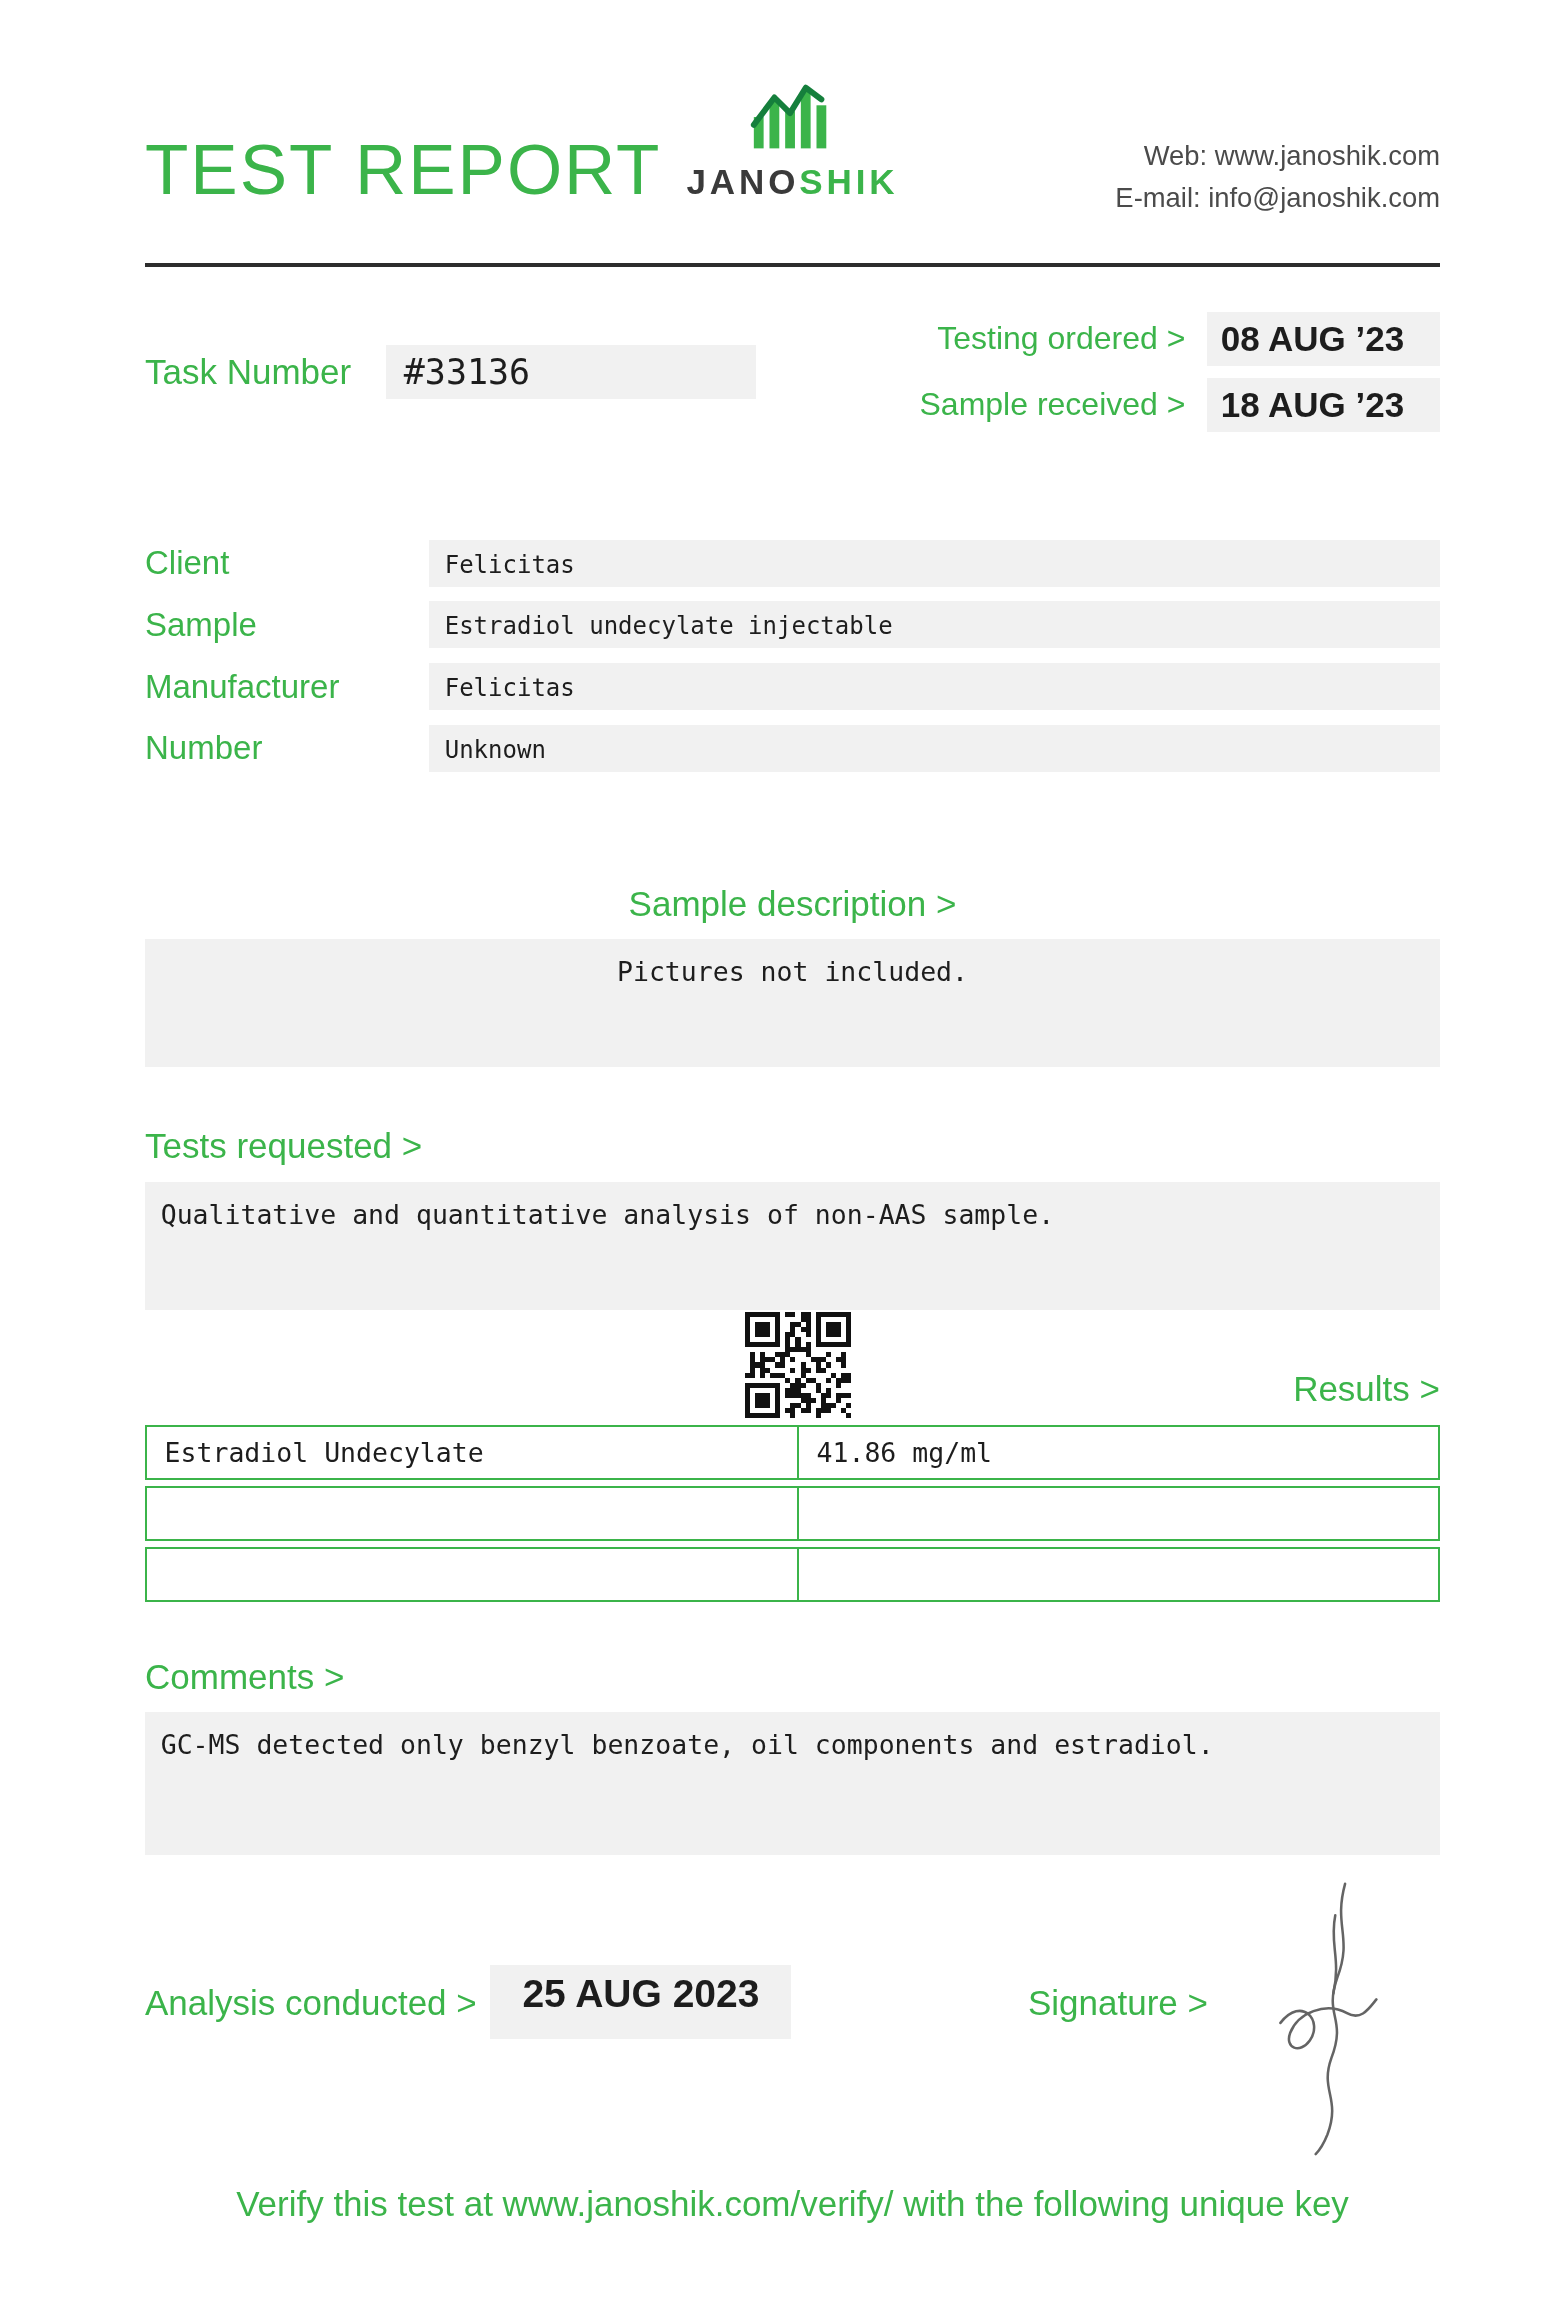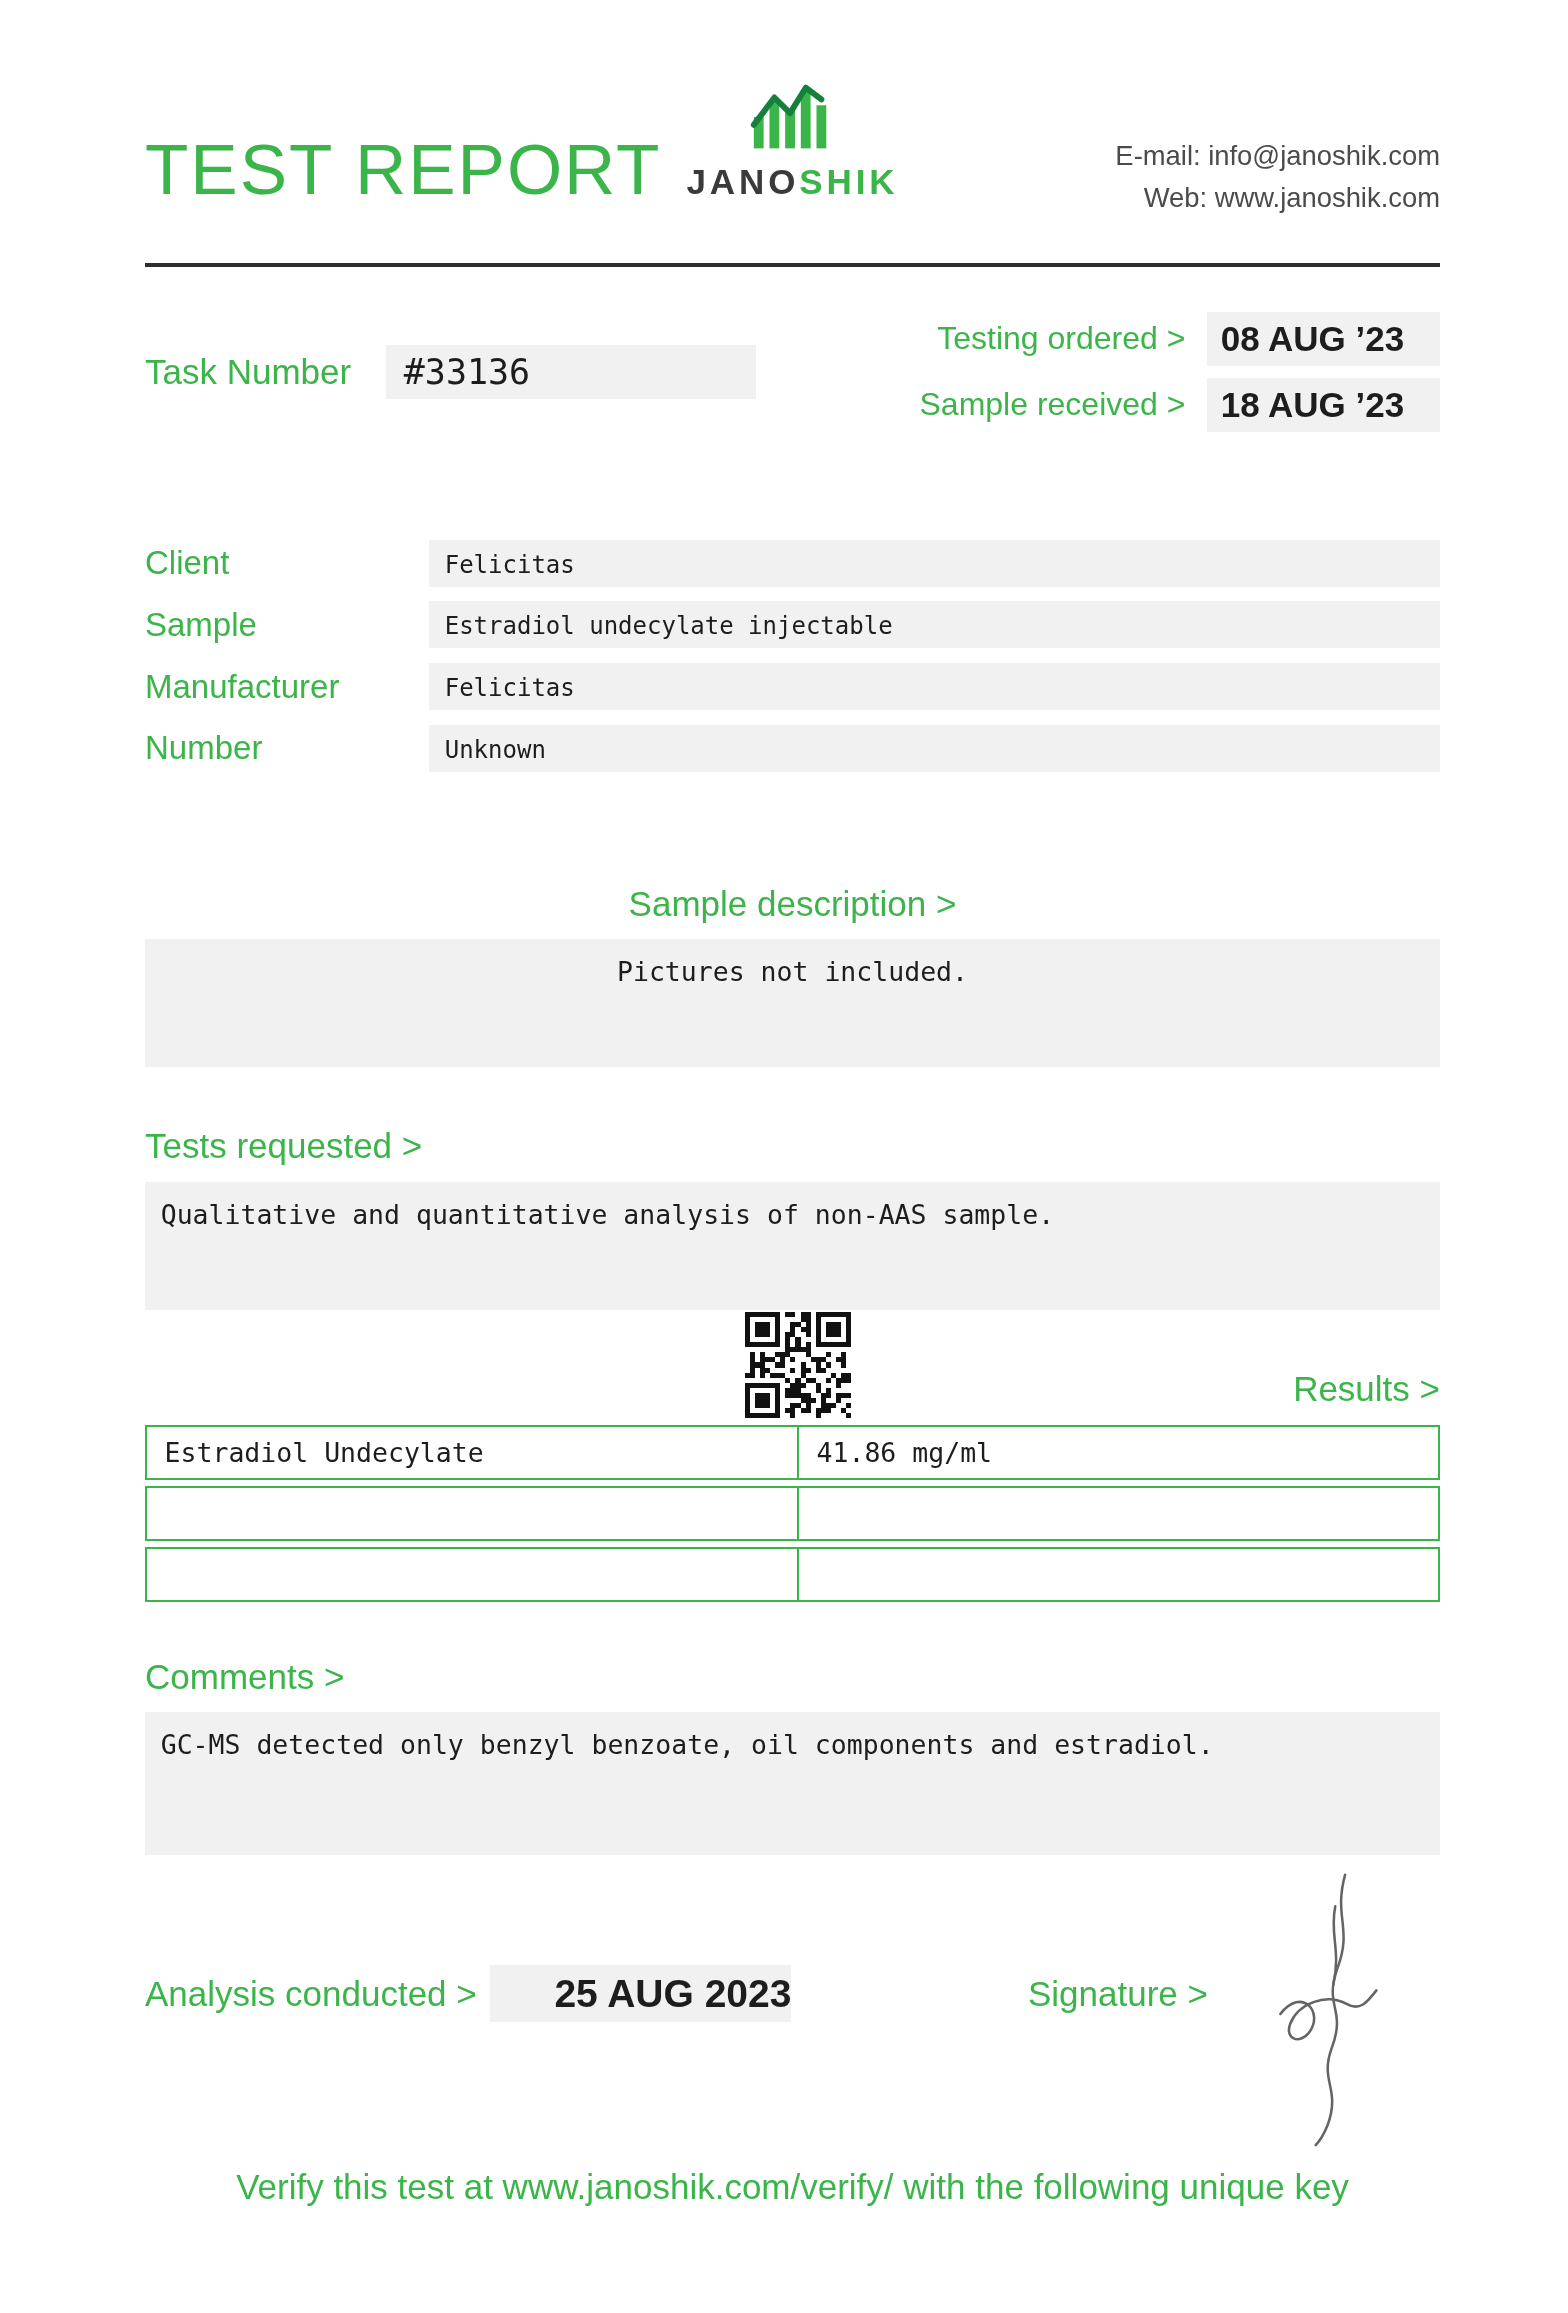--- a/index.html
+++ b/index.html
@@ -100,22 +100,22 @@
   }
   .rcell{ font-size:26.5px; line-height:51px; padding:0 17.6px; white-space:nowrap; overflow:hidden; }
   .rcell.name{ width:50.5%; border-right:2px solid var(--green); }
   .rcell.val{ flex:1; }
 
   
   .analysis-row{ margin-top:110px; display:flex; justify-content:space-between; align-items:center; position:relative; }
   .analysis-left{ display:flex; align-items:center; }
   .analysis-left .lbl{ line-height:57px; }
   .adate{
-    margin-left:13.7px; width:301px; height:57px; line-height:57px;
-    text-align:right; font-size:39px; font-weight:700;
+    margin-left:13.7px; width:301px; height:74px; line-height:57px;
+    text-align:center; font-size:39px; font-weight:700;
     font-family:"Liberation Sans", sans-serif; white-space:nowrap;
   }
   .sig-wrap{ position:relative; width:412px; height:57px; }
   .sig-wrap .lbl{ line-height:57px; }
   .signature{
     position:absolute; left:223px; top:-98px;
     width:147px; height:284px;
     stroke:#4a4a4a; fill:none; stroke-width:2.6; stroke-linecap:round; opacity:.85;
   }
   .verify-line{
@@ -141,22 +141,22 @@
         <rect x="24" y="18" width="10" height="48" fill="#3bb44a"></rect>
         <rect x="40" y="28" width="10" height="38" fill="#3bb44a"></rect>
         <rect x="56" y="8" width="10" height="58" fill="#3bb44a"></rect>
         <rect x="72" y="22" width="10" height="44" fill="#3bb44a"></rect>
         <polyline points="8,42 29,14 45,30 61,4 77,16" fill="none" stroke="#157f3c" stroke-width="6" stroke-linejoin="round" stroke-linecap="round"></polyline>
       </svg>
       <div class="logo-text"><span>JANO</span><span class="shik">SHIK</span></div>
     </div>
 
     <div class="contact">
+      <div>Web: www.janoshik.com</div>
       <div>E-mail: info@janoshik.com</div>
-      <div>Web: www.janoshik.com</div>
     </div>
   </header>
 
   <div class="rule"></div>
 
   <div class="task-row">
     <div class="task-left">
       <span class="lbl">Task Number</span>
       <span class="vbox mono task-num">#33136</span>
     </div>

